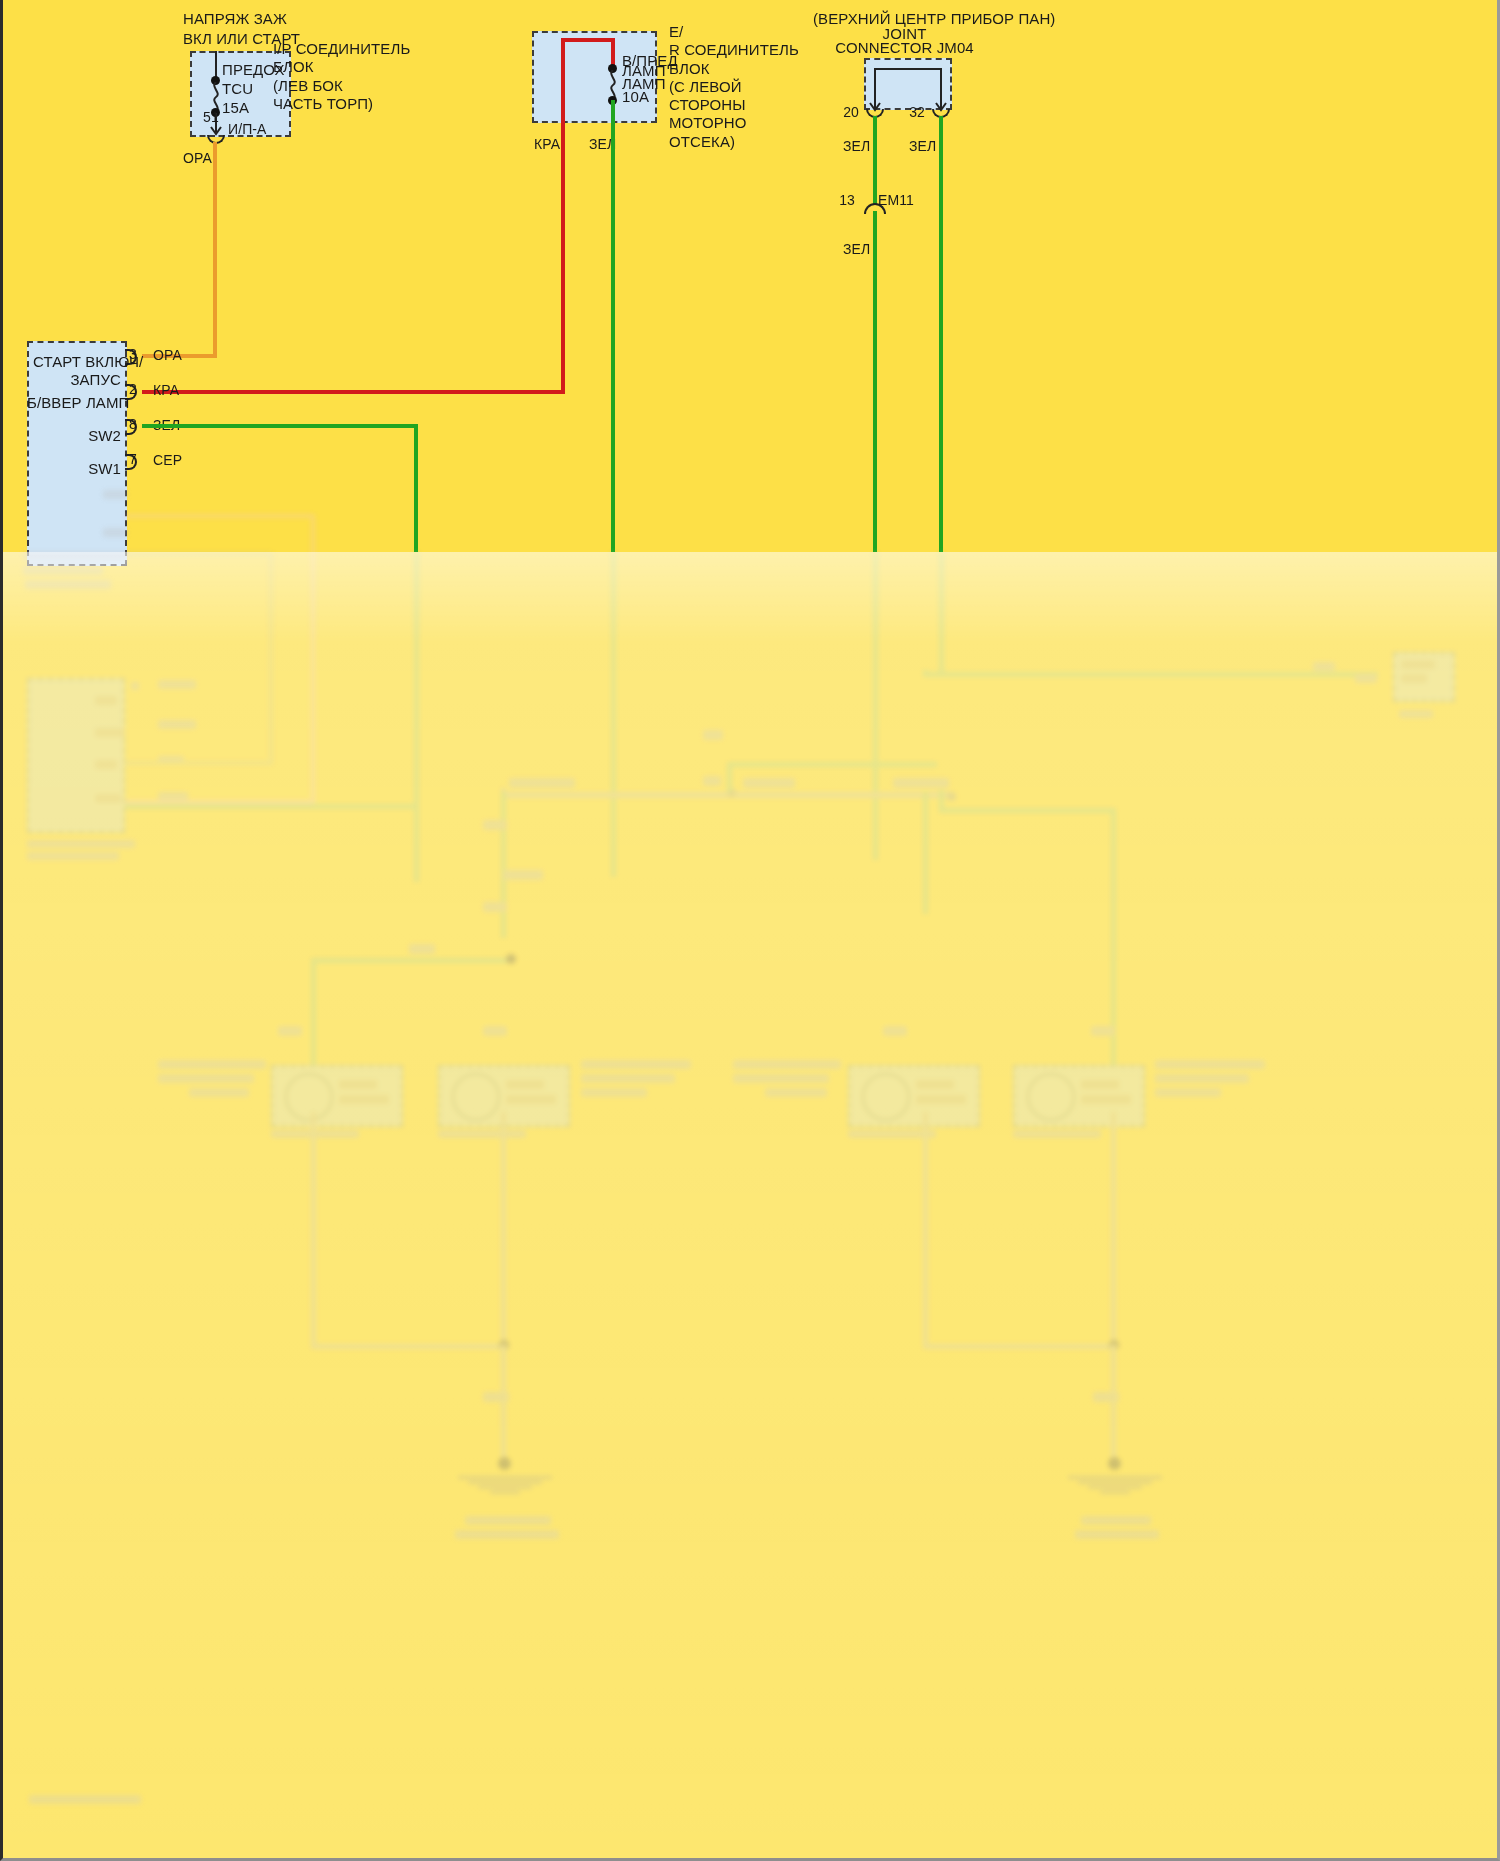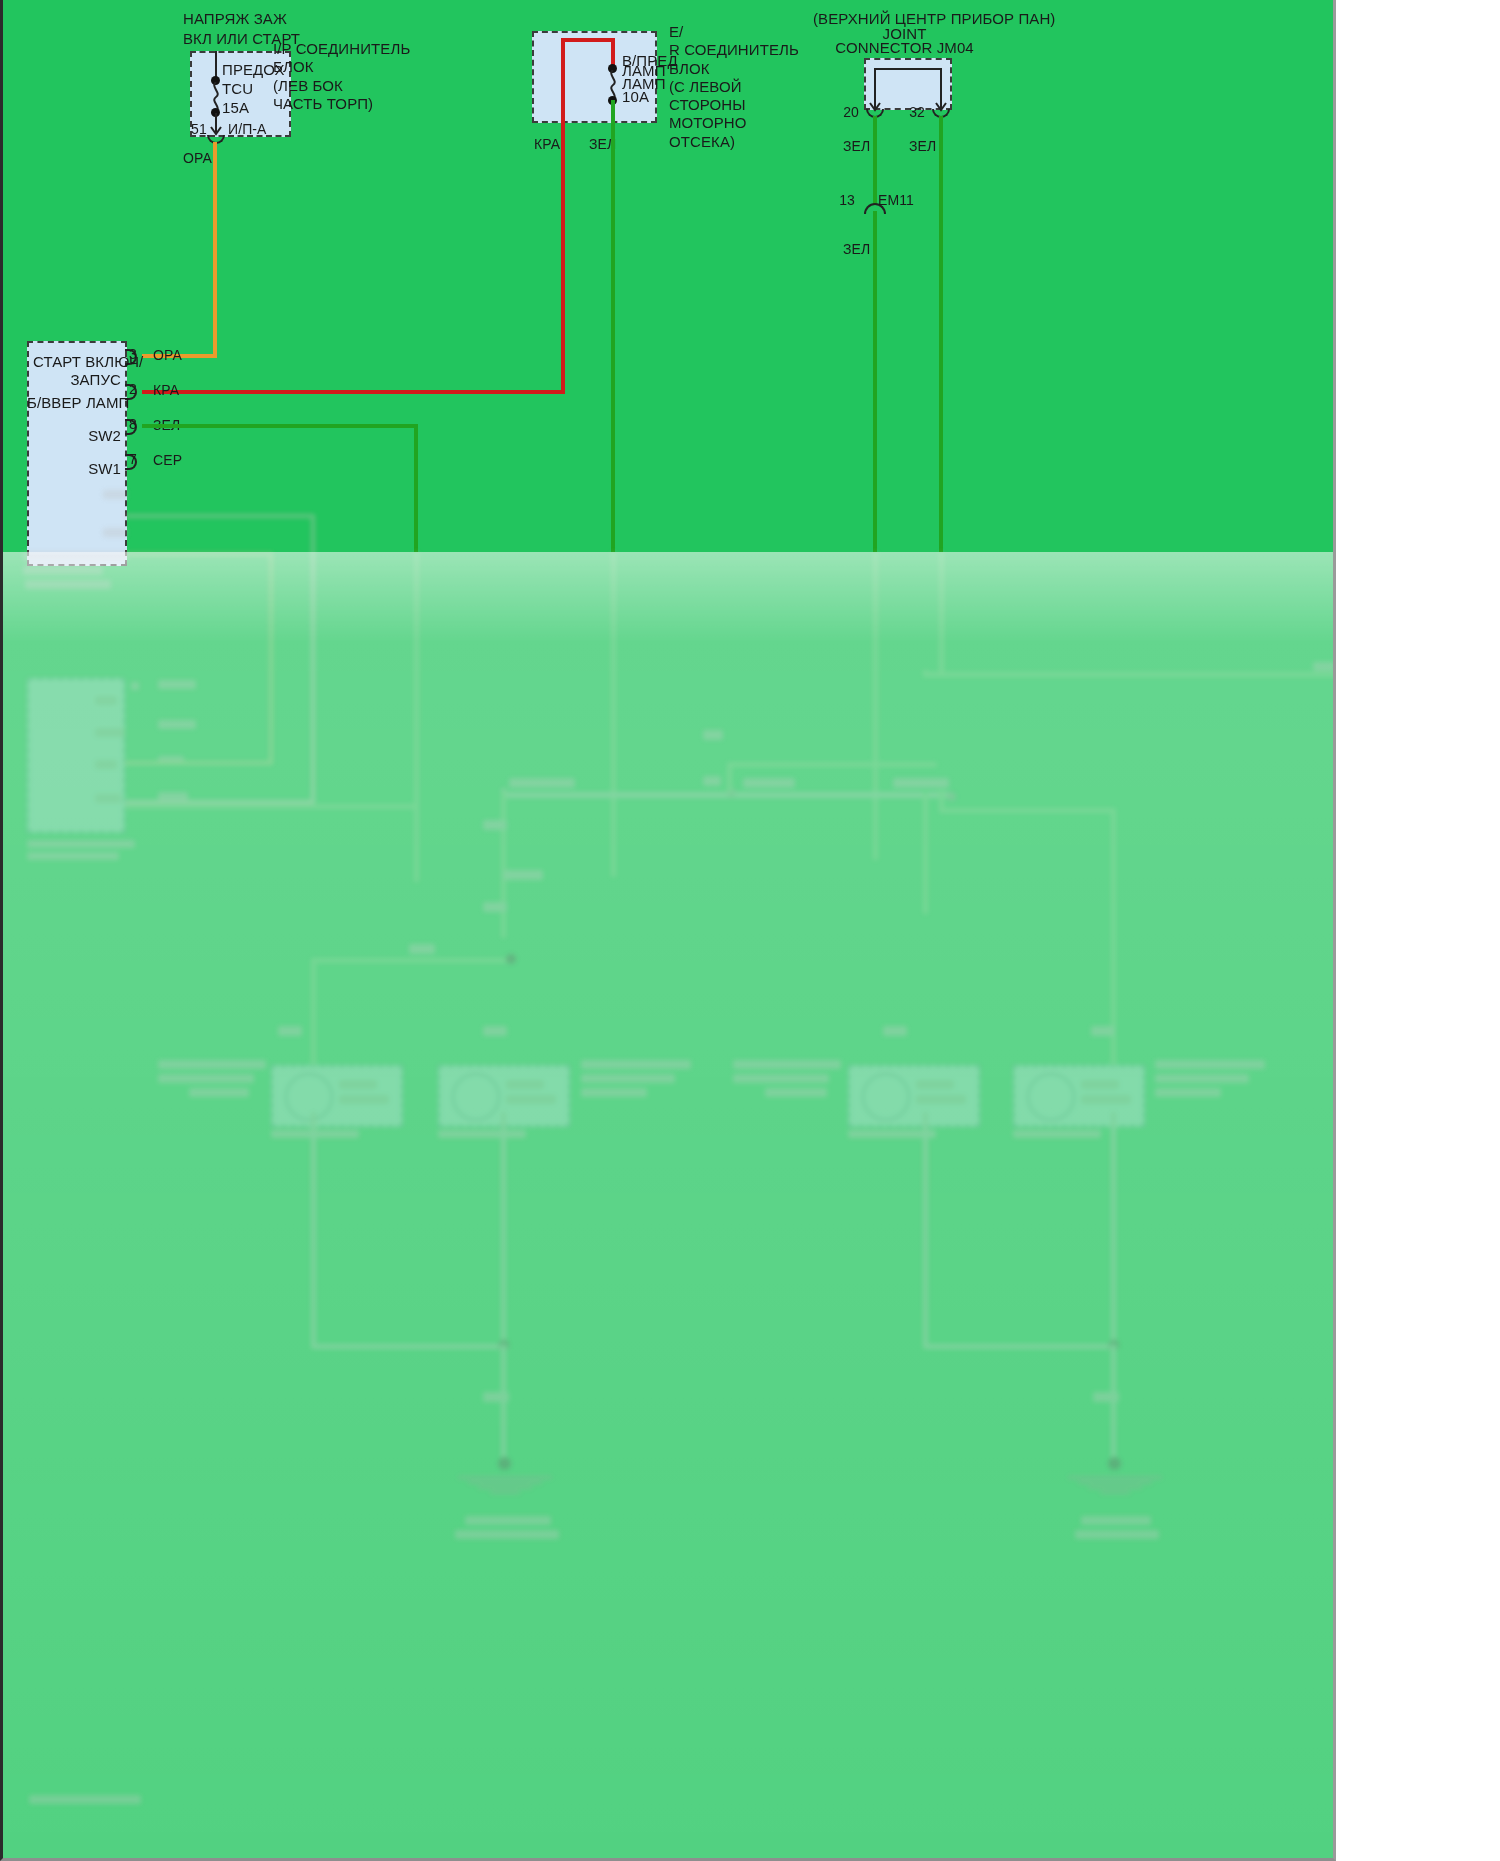--- a/index.html
+++ b/index.html
@@ -1,21 +1,21 @@
 <!DOCTYPE html>
 <html><head>
 <meta charset="utf-8">
 <title>Wiring Diagram</title>
 <style>
   html,body{margin:0;padding:0;background:#ffffff;}
   body{font-family:"Liberation Sans","DejaVu Sans",sans-serif;}
   #page{
     position:relative;
-    width:1336px;height:1861px;
-    background:#22c55e;
+    width:1500px;height:1861px;
+    background:#fde047;
     overflow:hidden;
     border-left:3px solid #2b2b2b;
     border-right:3px solid #9a9a9a;
     border-bottom:3px solid #8e8e8e;
     box-sizing:border-box;
   }
   
   .lbl{position:absolute;white-space:pre;color:#1a1a1a;font-size:15px;line-height:1.22;letter-spacing:.1px;}
   .lbl.sm{font-size:14px;}
   .lbl.c{text-align:center;}
@@ -89,21 +89,21 @@
 
   <div class="lbl" style="left:219px;top:61px;">ПРЕДОХ</div>
   <div class="lbl" style="left:219px;top:80px;">TCU</div>
   <div class="lbl" style="left:219px;top:99px;">15A</div>
 
   <div class="lbl" style="left:270px;top:40px;">I/P СОЕДИНИТЕЛЬ
 БЛОК
 (ЛЕВ БОК
 ЧАСТЬ ТОРП)</div>
 
-  <div class="lbl sm" style="left:188px;top:121px;">51</div>
+  <div class="lbl sm" style="left:188px;top:109px;padding-left:12px;">51</div>
   <div class="lbl sm" style="left:225px;top:121px;">И/П-A</div>
   <div class="lbl sm" style="left:180px;top:150px;">ОРА</div>
 
   <div class="w c-org" style="left:210px;top:142px;width:4px;height:216px;"></div>
   <div class="w c-org" style="left:139px;top:354px;width:75px;height:4px;"></div>
 
   <div class="box" style="left:529px;top:31px;width:125px;height:92px;"></div>
 
   <div class="w c-red" style="left:558px;top:38px;width:4px;height:85px;"></div>
   <div class="w c-red" style="left:558px;top:38px;width:54px;height:4px;"></div>

